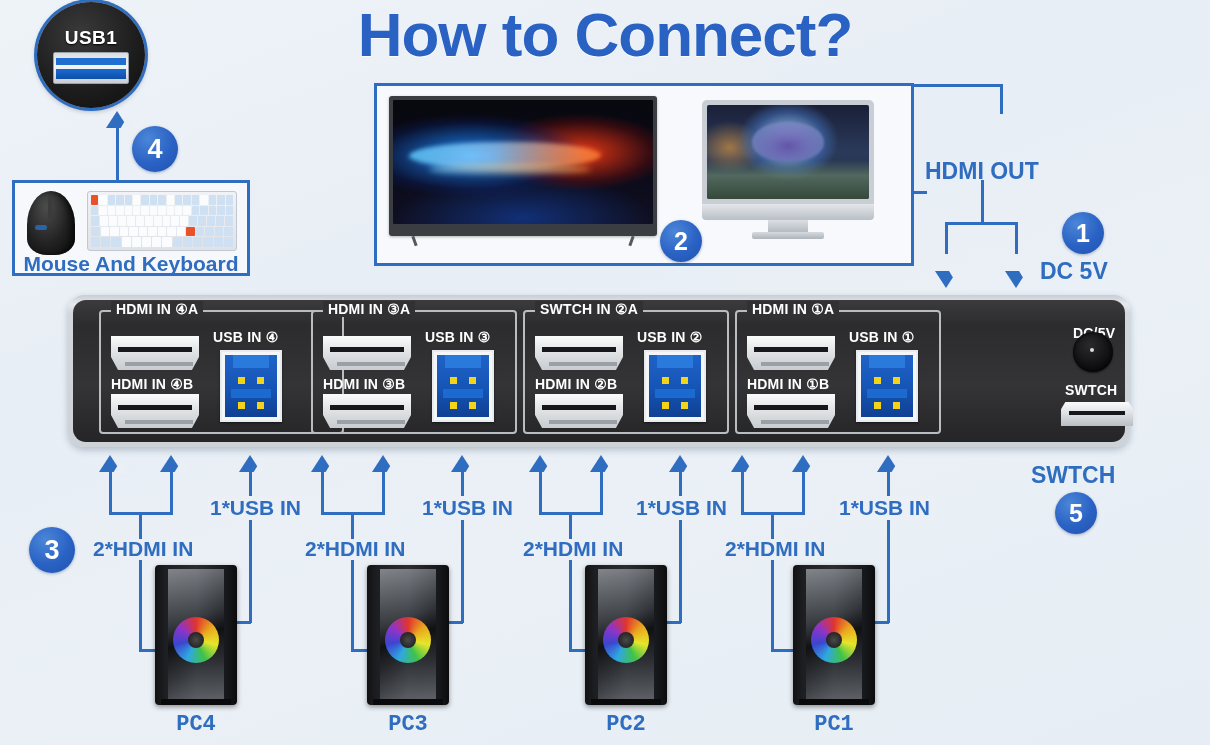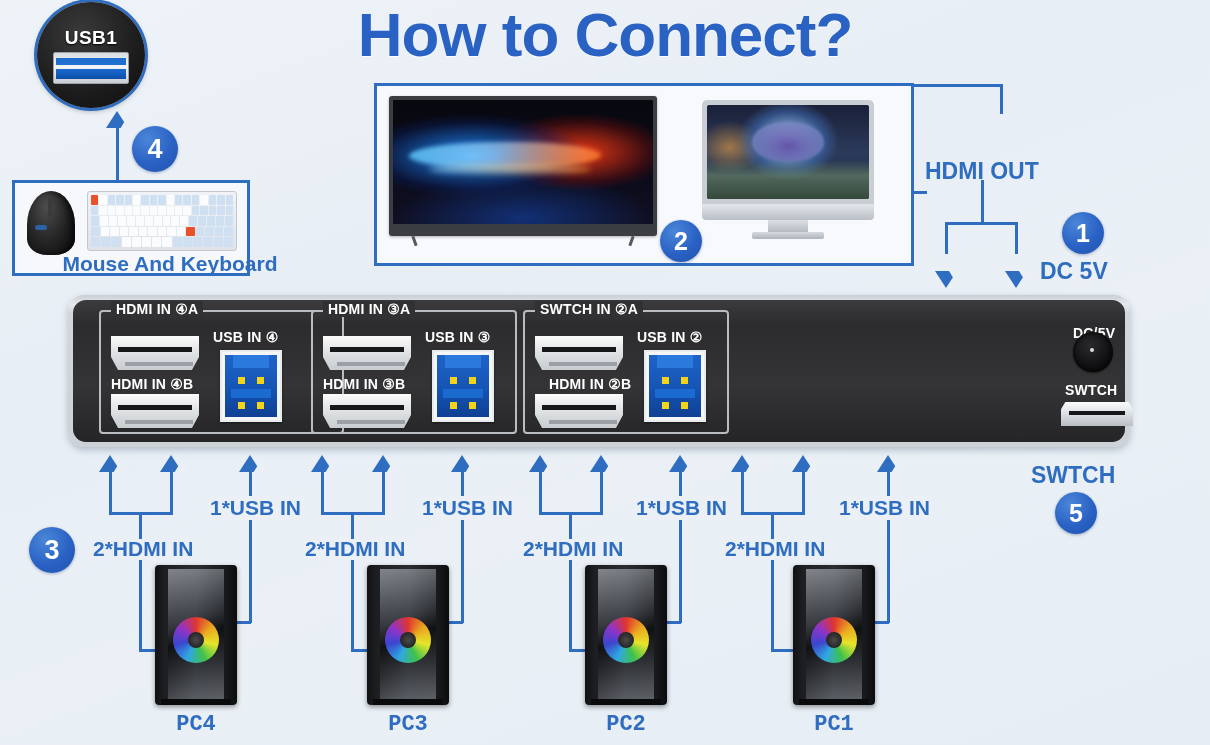--- a/index.html
+++ b/index.html
@@ -73,21 +73,21 @@
     content:"";position:absolute;left:2px;right:2px;bottom:4px;height:10px;
     background:linear-gradient(#1a6ad0,#0d4fa8);
   }
 
   
   #mk-box{
     left:12px;top:180px;width:238px;height:96px;
     border:3px solid #2f6dc0;background:#f6f8fb;
     box-sizing:border-box;
   }
-  #mk-label{left:12px;top:252px;width:238px;text-align:center;font-size:21px;margin-left:39px;}
+  #mk-label{left:12px;top:252px;width:238px;text-align:center;font-size:21px;}
   .mouse{
     position:absolute;left:12px;top:8px;width:48px;height:64px;
     background:radial-gradient(ellipse at 40% 25%,#4c4c4c 0%,#222 55%,#0a0a0a 100%);
     border-radius:24px 24px 20px 20px/34px 34px 16px 16px;
     box-shadow:inset -4px 0 6px rgba(0,0,0,.6);
   }
   .mouse:before{
     content:"";position:absolute;left:21px;top:6px;width:4px;height:22px;
     background:#3b3b3b;border-radius:2px;
   }
@@ -465,33 +465,48 @@
             <i class="pin p2"></i>
             <i class="pin p3"></i>
             <i class="pin p4"></i>
           </div>
       </div>
     </div>
 
     <div class="grp" style="left:450px;width:206px;">
       <span class="gtitle">SWTCH IN ②A</span>
       <div class="hdmi" style="left:10px;top:24px;"></div>
-      <span class="plabel" style="left:10px;top:64px;margin-left:14px;">HDMI IN ②B</span>
+      <span class="plabel" style="left:10px;top:64px;">HDMI IN ②B</span>
       <div class="hdmi" style="left:10px;top:82px;"></div>
       <span class="plabel" style="left:112px;top:17px;">USB IN ②</span>
       <div class="usbB" style="left:119px;top:38px;">
         <div class="inner">
             <i class="pin p1"></i>
             <i class="pin p2"></i>
             <i class="pin p3"></i>
             <i class="pin p4"></i>
           </div>
       </div>
     </div>
 
+    <div class="grp" style="left:662px;width:206px;">
+      <span class="gtitle">HDMI IN ①A</span>
+      <div class="hdmi" style="left:10px;top:24px;"></div>
+      <span class="plabel" style="left:10px;top:64px;">HDMI IN ①B</span>
+      <div class="hdmi" style="left:10px;top:82px;"></div>
+      <span class="plabel" style="left:112px;top:17px;">USB IN ①</span>
+      <div class="usbB" style="left:119px;top:38px;">
+        <div class="inner">
+            <i class="pin p1"></i>
+            <i class="pin p2"></i>
+            <i class="pin p3"></i>
+            <i class="pin p4"></i>
+          </div>
+      </div>
+    </div>
 
 
     <span class="plabel" style="left:1000px;top:12px;margin-top:13px;">DC/5V</span>
     <div id="dc-jack" style="left:1000px;top:32px;"></div>
     <span class="plabel" style="left:992px;top:82px;">SWTCH</span>
     <div id="sw-port" style="left:988px;top:102px;"></div>
 
   </div>
 </div>
 

